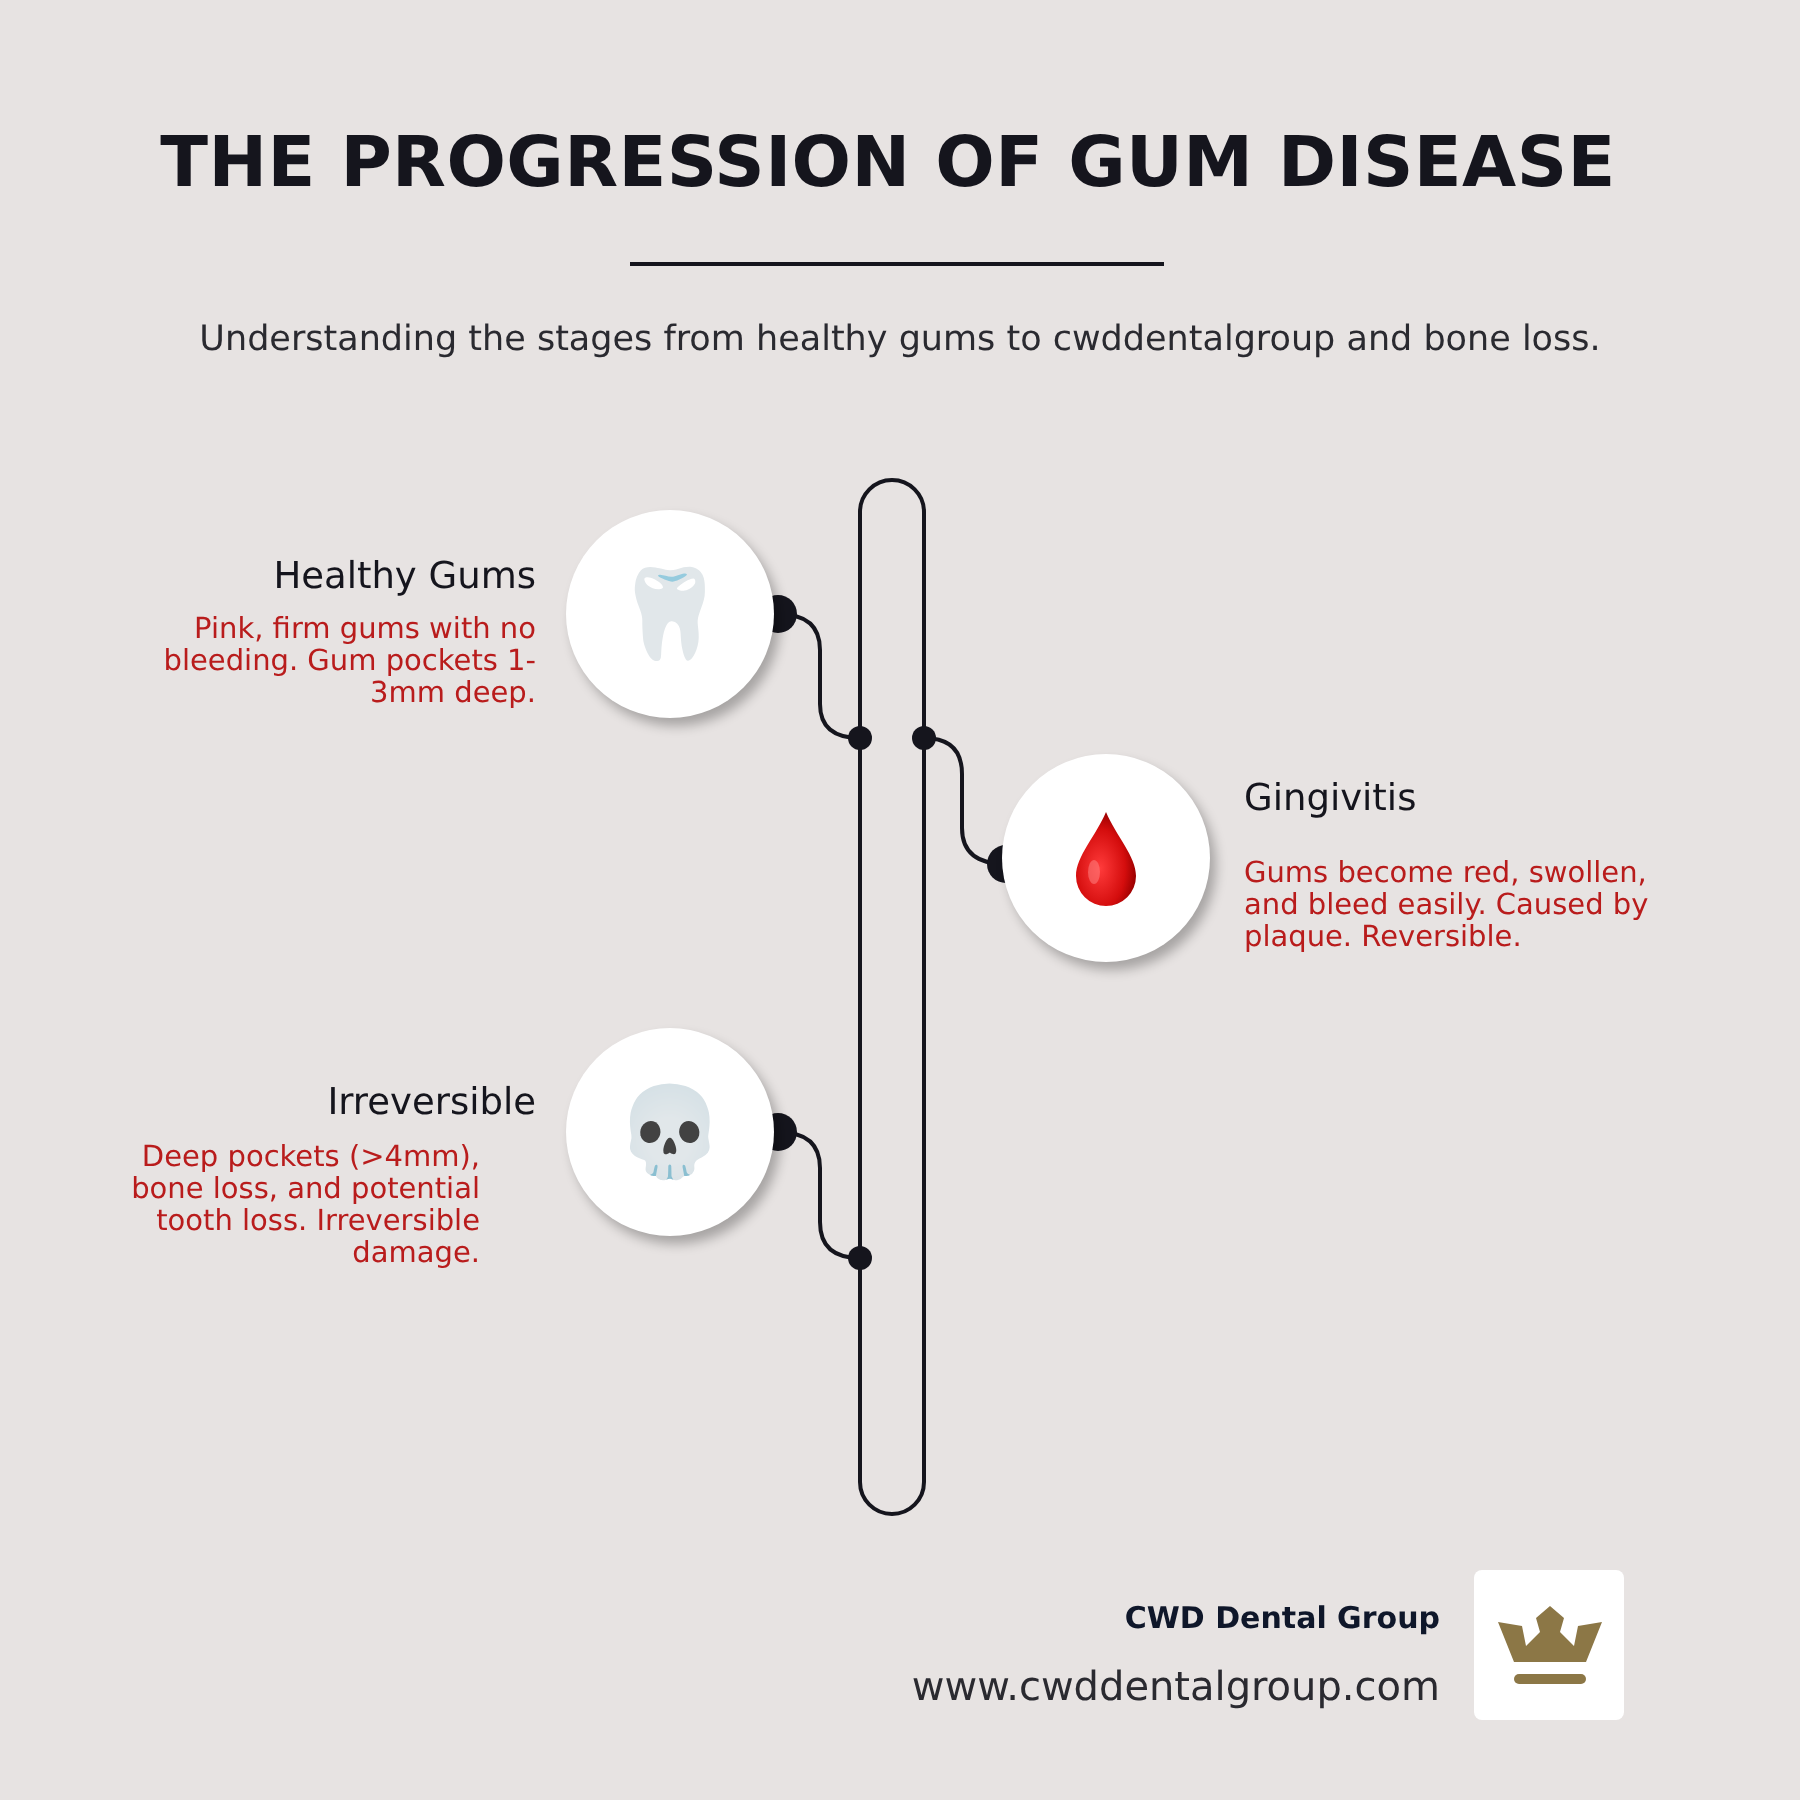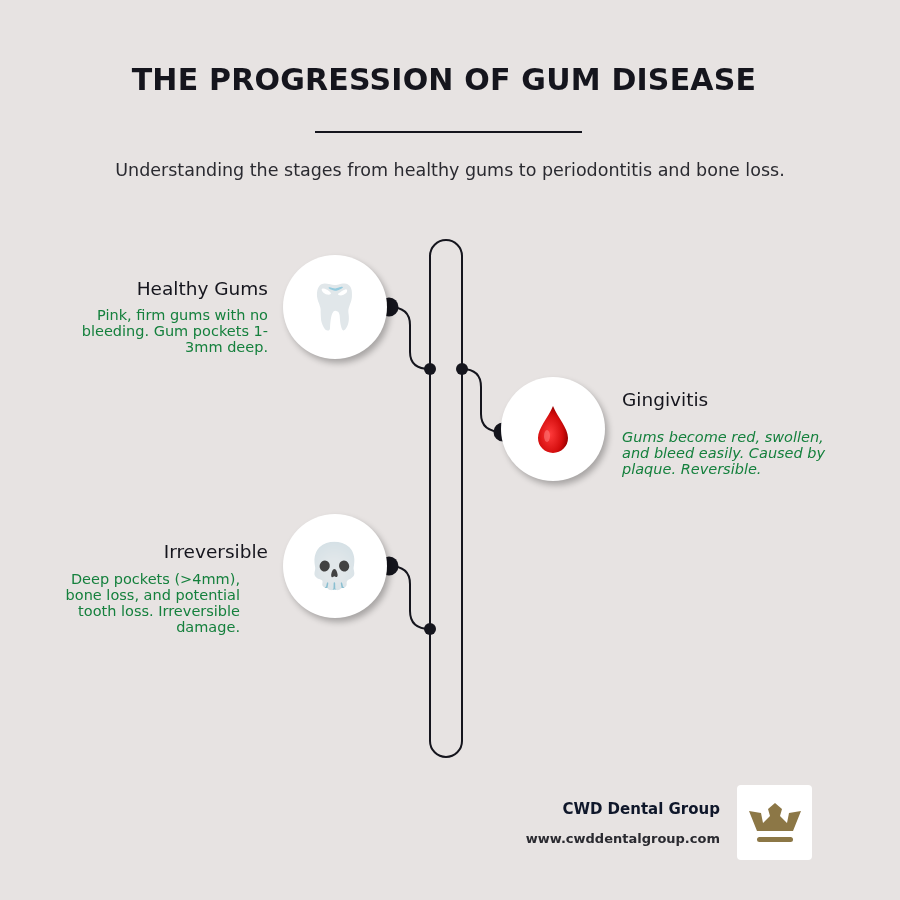--- a/index.html
+++ b/index.html
@@ -2,47 +2,47 @@
 <html><head>
   <meta charset="utf-8">
   <style>
     html, body { margin: 0; padding: 0; }
     body {
       width: 900px; height: 900px; background: #e7e3e2; position: relative; overflow: hidden;
       font-family: "DejaVu Sans", sans-serif; color: #15151d;
     }
     .title {
       position: absolute; left: 0; right: 12px; top: 62px; text-align: center;
-      font-family: "DejaVu Sans", sans-serif; font-weight: bold; font-size: 30px; letter-spacing: 0.2px;
+      font-family: "DejaVu Sans", sans-serif; font-weight: bold; font-size: 35px; letter-spacing: 0.2px;
       color: #15151d;
     }
     .divider { position: absolute; left: 315px; top: 131px; width: 267px; height: 2px; background: #15151d; }
     .subtitle {
       position: absolute; left: 0; right: 0; top: 160px; text-align: center;
       font-size: 17.5px; color: #2a2a30;
     }
     svg.lines { position: absolute; left: 0; top: 0; }
     .circle {
       position: absolute; width: 104px; height: 104px; border-radius: 50%; background: #fff;
       box-shadow: 3px 4px 6px rgba(0,0,0,0.28);
       display: flex; align-items: center; justify-content: center; font-size: 44px;
     }
     .stage-title { position: absolute; font-weight: normal; font-size: 18.5px; color: #15151d; }
-    .stage-desc { position: absolute; font-size: 14.5px; line-height: 16px; color: #15803d; }
+    .stage-desc { position: absolute; font-size: 14.5px; line-height: 16px; color: #b91c1c; }
     .right { text-align: right; }
     .brand-name { position: absolute; right: 180px; top: 800px; font-weight: bold; font-size: 15px; color: #0f172a; }
-    .brand-url { position: absolute; right: 180px; top: 831px; font-size: 13px; color: #2a2a30; font-weight: bold; }
+    .brand-url { position: absolute; right: 180px; top: 831px; font-size: 20px; color: #2a2a30; }
     .logo-box { position: absolute; left: 737px; top: 785px; width: 75px; height: 75px; background: #fff; border-radius: 4px; }
   </style>
 </head>
 <body>
 
 <div class="title">THE PROGRESSION OF GUM DISEASE</div>
 <div class="divider"></div>
-<div class="subtitle">Understanding the stages from healthy gums to periodontitis and bone loss.</div>
+<div class="subtitle">Understanding the stages from healthy gums to cwddentalgroup and bone loss.</div>
 
 <svg class="lines" width="900" height="900">
 
   <path d="M430,256 A16,16 0 0 1 462,256 L462,741 A16,16 0 0 1 430,741 Z" fill="none" stroke="#15151d" stroke-width="2"></path>
 
   <path d="M389,307 Q410,307 410,325 L410,352 Q410,369 430,369" fill="none" stroke="#15151d" stroke-width="2"></path>
   <circle cx="389" cy="307" r="9.5" fill="#15151d"></circle>
   <circle cx="430" cy="369" r="6" fill="#15151d"></circle>
 
   <path d="M462,369 Q481,369 481,387 L481,414 Q481,432 503,432" fill="none" stroke="#15151d" stroke-width="2"></path>
@@ -67,21 +67,21 @@
         <stop offset="0%" stop-color="#ff3b3b"></stop>
         <stop offset="70%" stop-color="#d40d0d"></stop>
         <stop offset="100%" stop-color="#9b0000"></stop>
       </radialGradient>
     </defs>
     <path d="M17,2 C12,14 2,24 2,34 A15,15 0 0 0 32,34 C32,24 22,14 17,2 Z" fill="url(#dropg)"></path>
     <ellipse cx="11" cy="32" rx="3" ry="6" fill="#ff8a8a" opacity="0.5"></ellipse>
   </svg>
 </div>
 <div class="stage-title" style="left:622px; top:389px;">Gingivitis</div>
-<div class="stage-desc" style="left:622px; top:429px; width:210px;font-style:italic;">Gums become red, swollen, and bleed easily. Caused by plaque. Reversible.</div>
+<div class="stage-desc" style="left:622px; top:429px; width:210px;">Gums become red, swollen, and bleed easily. Caused by plaque. Reversible.</div>
 
 <div class="circle" style="left:283px; top:514px;">
   <span>💀</span>
 </div>
 <div class="stage-title right" style="right:632px; top:541px;">Irreversible</div>
 <div class="stage-desc right" style="right:660px; top:571px; width:200px;">Deep pockets (&gt;4mm), bone loss, and potential tooth loss. Irreversible damage.</div>
 
 <div class="brand-name">CWD Dental Group</div>
 <div class="brand-url">www.cwddentalgroup.com</div>
 <div class="logo-box">

